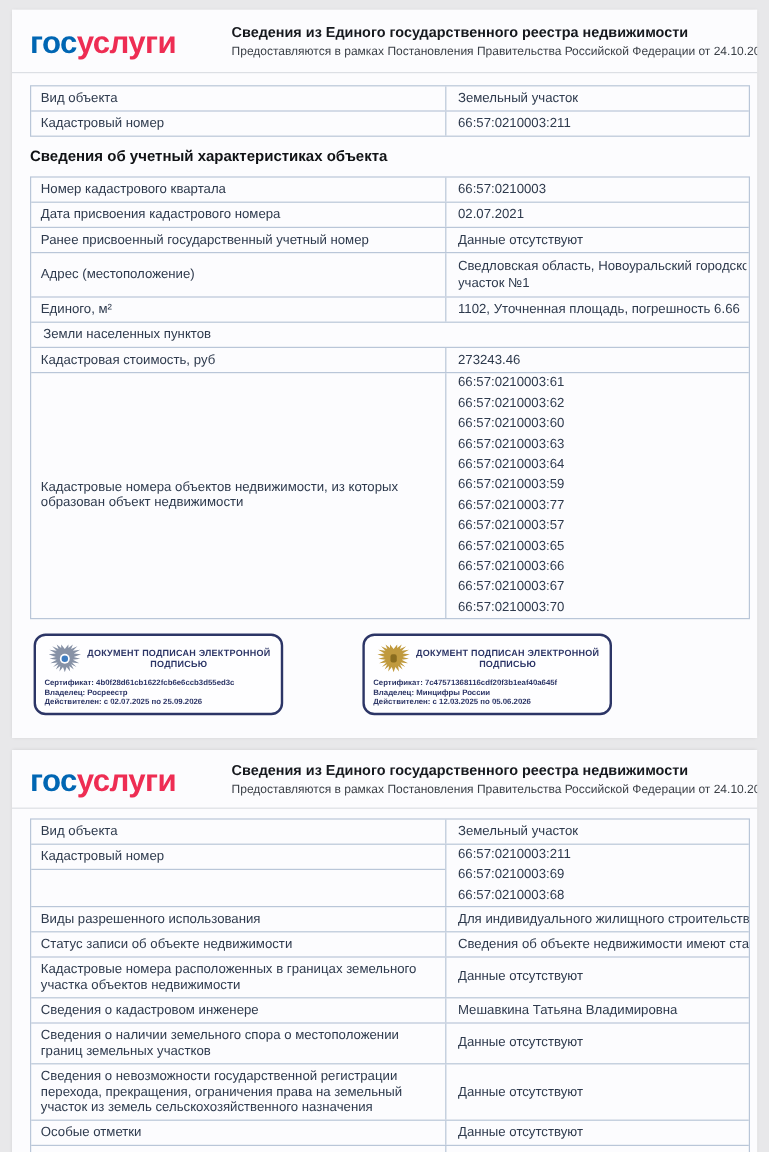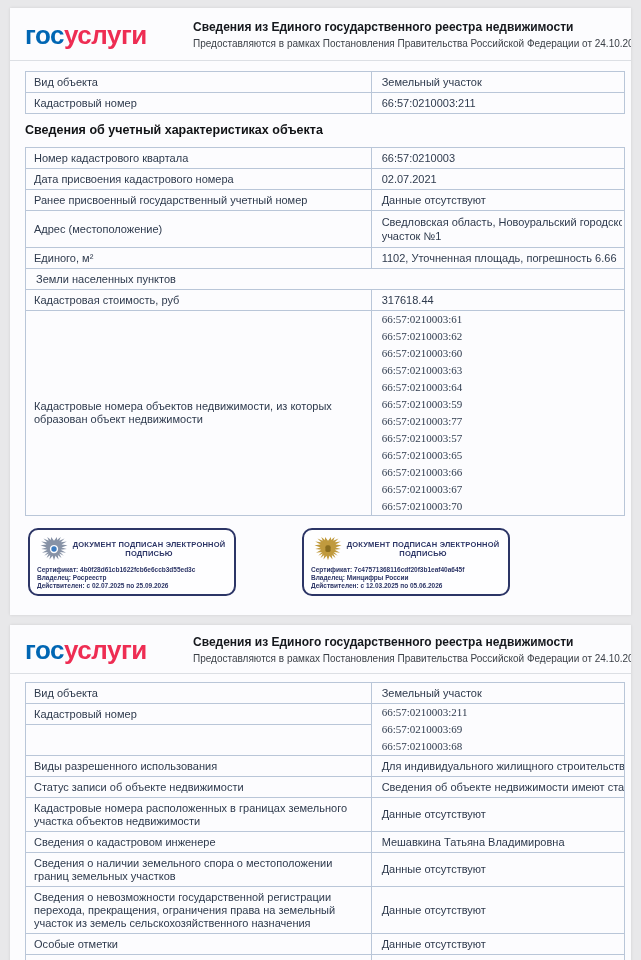--- a/index.html
+++ b/index.html
@@ -29,21 +29,21 @@
   .t-row{display:flex;border-bottom:1px solid var(--border);}
   .t-row:last-child{border-bottom:none;}
   .t-row.partial{min-height:14px;}
   .t-lab{width:57.8%;border-right:1px solid var(--border);display:flex;flex-direction:column;justify-content:center;}
   .t-lab-text{padding:3.5px 8px;font-size:11px;line-height:13px;}
   .t-lab.split{justify-content:flex-start;}
   .t-lab.split .t-lab-text{border-bottom:1px solid var(--border);}
   .t-lab-extra{flex:1;}
   .t-val{flex:1;min-width:0;display:flex;flex-direction:column;justify-content:center;}
   .v-line{font-size:11px;line-height:13px;padding:3.5px 2px 3.5px 10px;white-space:nowrap;overflow:hidden;}
-  .v-line.list{padding:2px 2px 2px 10px;font-family:Liberation Serif, serif;}
+  .v-line.list{padding:2px 2px 2px 10px;}
   .v-tight{padding:4px 2px 4px 10px;}
   .v-tline{font-size:11px;line-height:14px;white-space:nowrap;overflow:hidden;}
   .stamps{display:flex;margin:12px 0 0 18px;gap:66px;}
   .stamp{width:208px;height:68px;border:2px solid var(--stamp-navy);border-radius:10px;
          background:#fefeff;padding:4px 7px;}
   .stamp-top{display:flex;align-items:center;margin-bottom:2px;}
   .emblem{width:34px;height:30px;flex:none;}
   .stamp-title{flex:1;text-align:center;font-size:7.5px;font-weight:bold;color:var(--stamp-navy);
                line-height:9px;letter-spacing:.2px;}
   .stamp-line{font-size:6.5px;font-weight:bold;color:var(--stamp-navy);line-height:7.8px;
@@ -132,21 +132,21 @@
       <div class="t-row">
         <div class="t-val">
           <div class="v-line">Земли населенных пунктов</div>
         </div>
       </div>
       <div class="t-row">
         <div class="t-lab">
           <div class="t-lab-text">Кадастровая стоимость, руб</div>
         </div>
         <div class="t-val">
-          <div class="v-line">317618.44</div>
+          <div class="v-line">273243.46</div>
         </div>
       </div>
       <div class="t-row">
         <div class="t-lab">
           <div class="t-lab-text">Кадастровые номера объектов недвижимости, из которых образован объект недвижимости</div>
         </div>
         <div class="t-val">
           <div class="v-line list">66:57:0210003:61</div>
           <div class="v-line list">66:57:0210003:62</div>
           <div class="v-line list">66:57:0210003:60</div>

